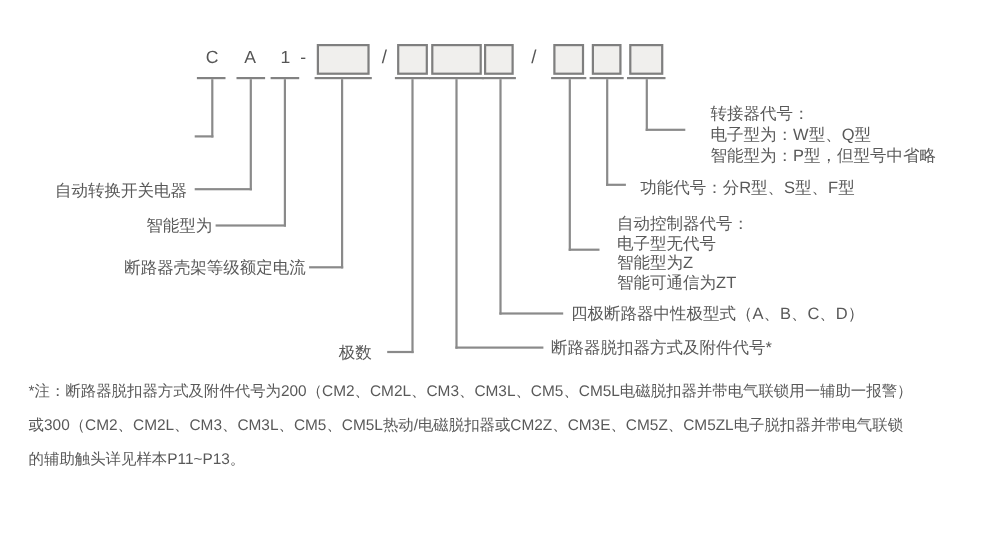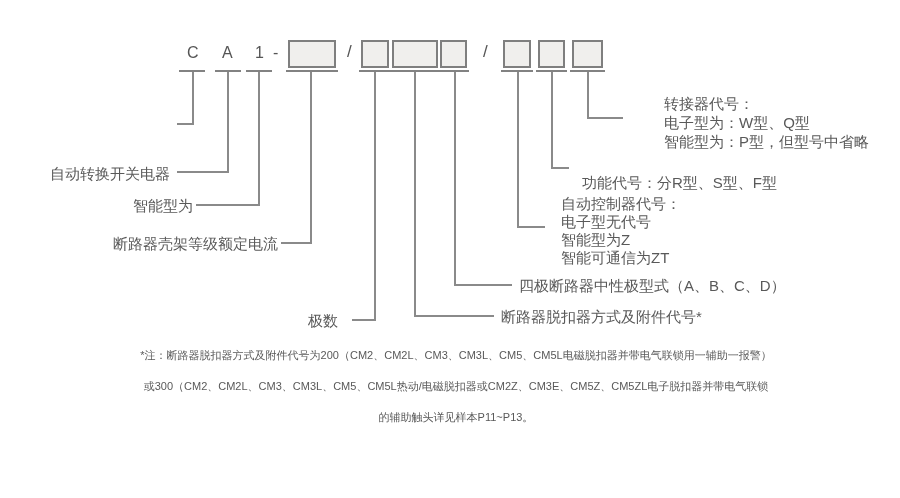--- a/index.html
+++ b/index.html
@@ -13,21 +13,21 @@
     position:absolute;top:40px;height:28px;box-sizing:border-box;
     background:#f0efed;border:2px solid #7f7f7f;
   }
   .tick{position:absolute;top:70px;height:2px;background:#828282;}
   .vline{position:absolute;width:2px;background:#8a8a8a;}
   .hline{position:absolute;height:2px;background:#8a8a8a;}
   .lbl{position:absolute;font-size:15px;line-height:17px;white-space:nowrap;}
   .lbl-r{position:absolute;font-size:15px;line-height:17px;white-space:nowrap;text-align:right;}
   .lh19{line-height:19px;}
   .lh18{line-height:18px;}
-  .note{position:absolute;left:26px;top:340px;width:860px;font-size:11px;line-height:31px;white-space:nowrap;text-align:center;}
+  .note{position:absolute;left:26px;top:340px;width:860px;font-size:14px;line-height:31px;white-space:nowrap;}
 </style>
 </head>
 <body>
 
 <div class="diagram">
 
   <span class="code-char" style="left:187px">C</span>
   <span class="code-char" style="left:222px">A</span>
   <span class="code-char" style="left:255px">1</span>
   <span class="code-char" style="left:273px">-</span>
@@ -83,27 +83,27 @@
   <div class="vline" style="left:587px;top:72px;height:47px"></div>
   <div class="hline" style="left:587px;top:117px;width:36px"></div>
 
   <div class="lbl" style="left:26px;top:116px">
   </div>
   <div class="lbl-r" style="right:730px;top:165px">自动转换开关电器</div>
   <div class="lbl-r" style="right:707px;top:197px">智能型为</div>
   <div class="lbl-r" style="right:622px;top:235px">断路器壳架等级额定电流</div>
   <div class="lbl-r" style="right:562px;top:312px">极数</div>
 
-  <div class="lbl lh19" style="left:664px;top:94px">
+  <div class="lbl lh19" style="left:646px;top:94px">
     <div>转接器代号：</div>
     <div>电子型为：W型、Q型</div>
     <div>智能型为：P型，但型号中省略</div>
   </div>
 
-  <div class="lbl" style="left:582px;top:174px">功能代号：分R型、S型、F型</div>
+  <div class="lbl" style="left:582px;top:162px">功能代号：分R型、S型、F型</div>
 
   <div class="lbl lh18" style="left:561px;top:195px">
     <div>自动控制器代号：</div>
     <div>电子型无代号</div>
     <div>智能型为Z</div>
     <div>智能可通信为ZT</div>
   </div>
 
   <div class="lbl" style="left:519px;top:277px">四极断路器中性极型式（A、B、C、D）</div>
   <div class="lbl" style="left:501px;top:308px">断路器脱扣器方式及附件代号*</div>

